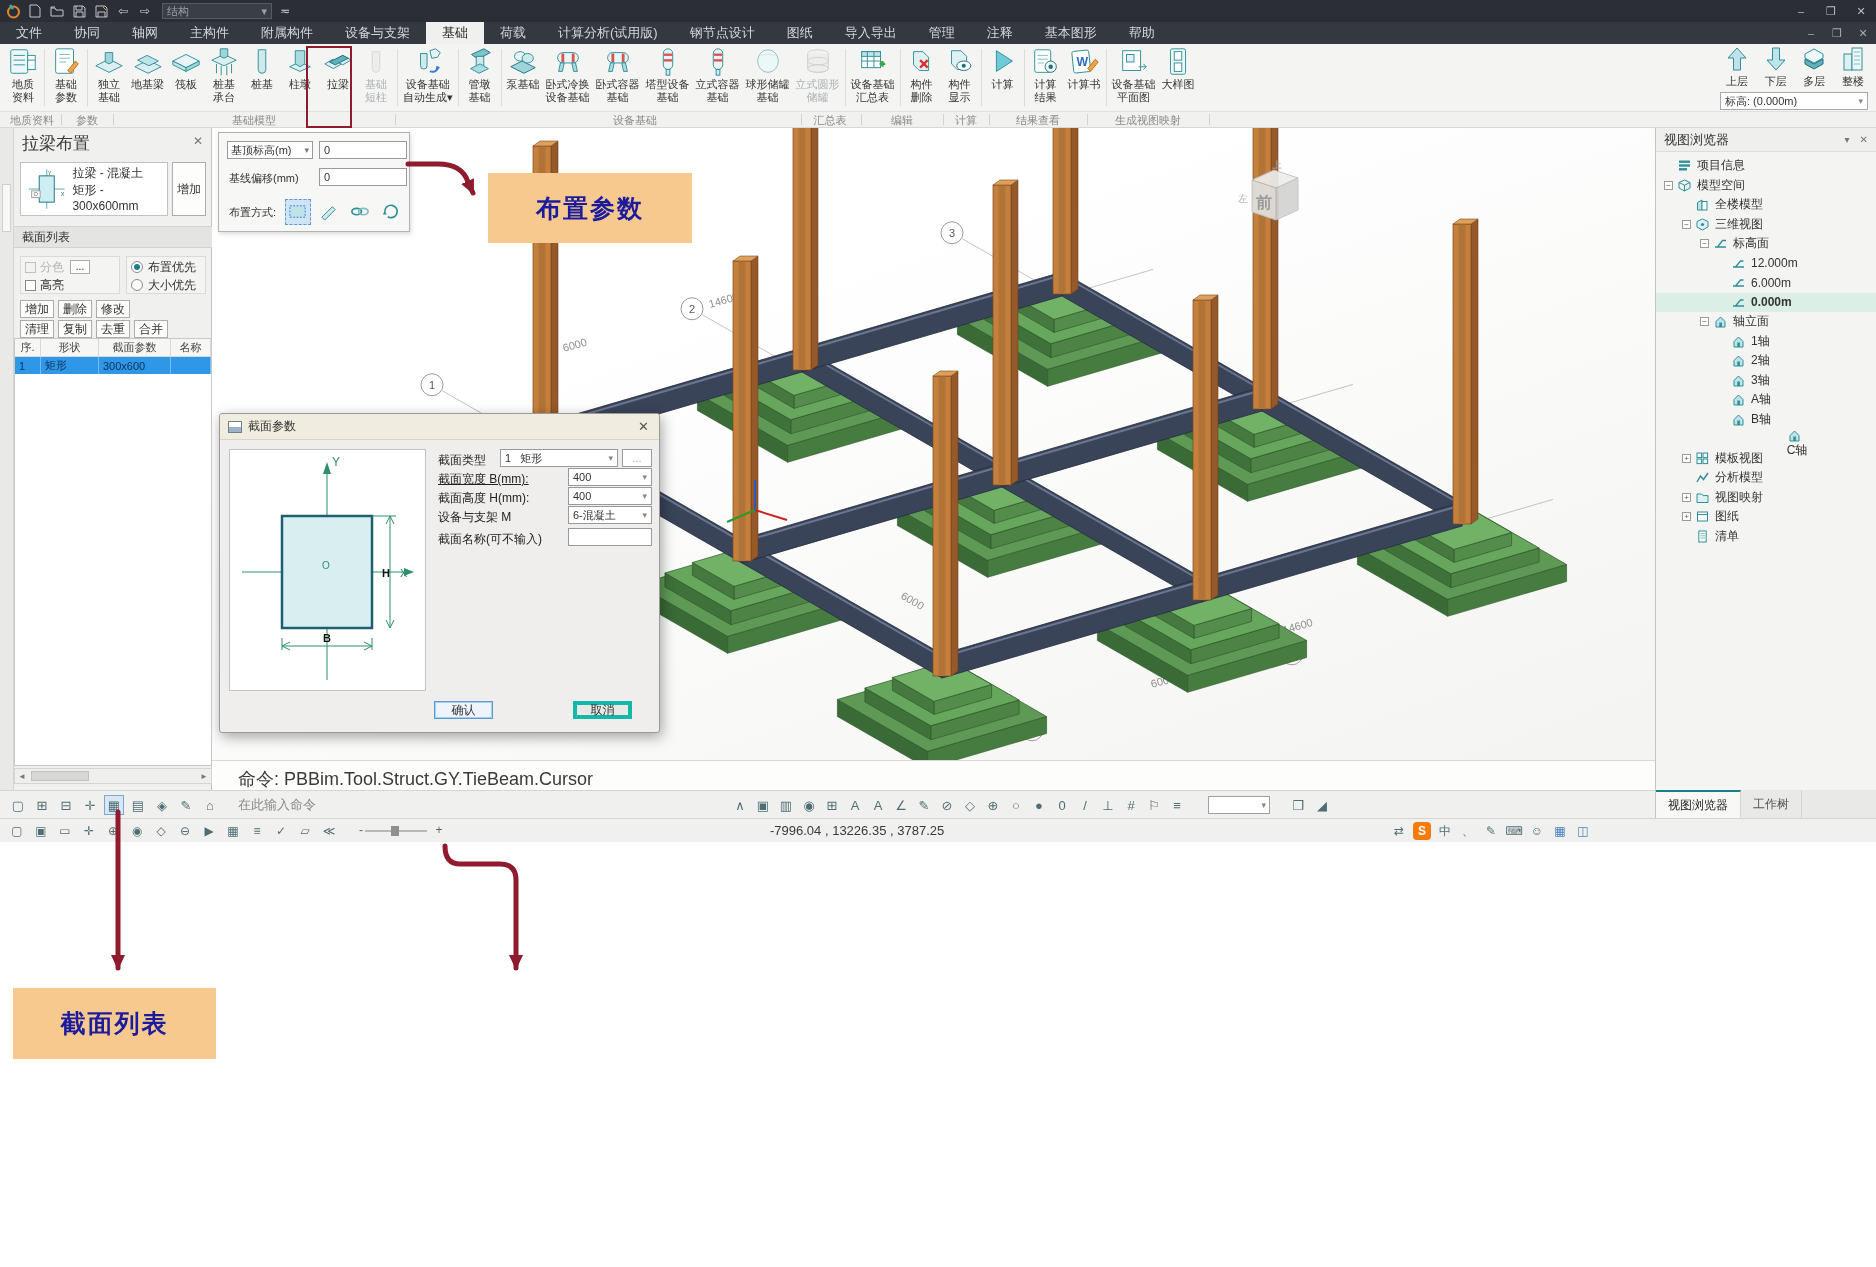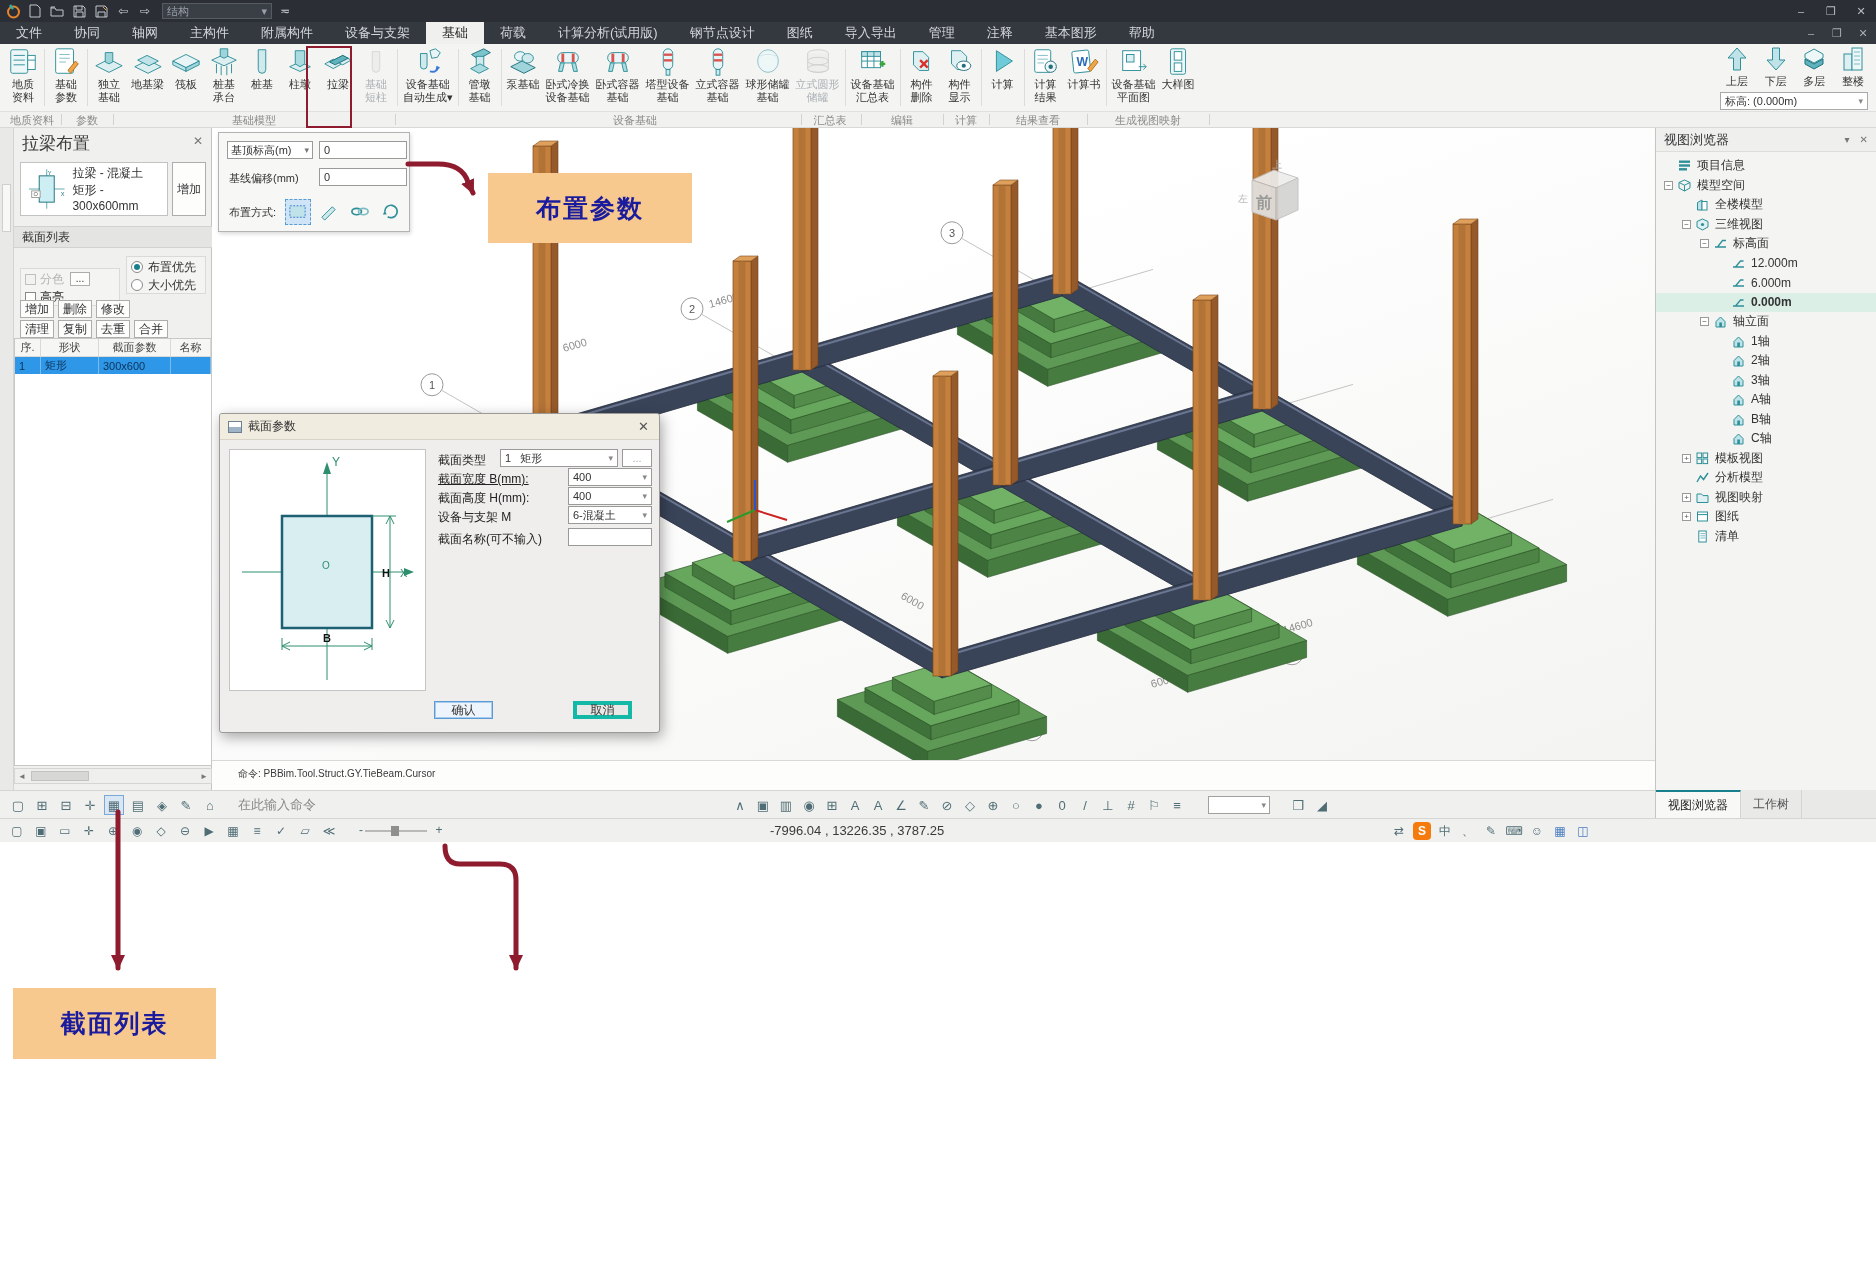--- a/index.html
+++ b/index.html
@@ -66,21 +66,21 @@
   .lp-row { display:flex; height:17px; font-size:11px; }
   .lp-row.sel { background:#2f97e8; color:#0c3257; }
   .lp-td { border-right:1px solid rgba(255,255,255,.35); display:flex; align-items:center; padding-left:4px; }
   .hscroll { position:absolute; left:14px; top:640px; width:198px; height:16px; background:#efefed; border:1px solid #d5d5d3; display:flex; align-items:center; }
   .hs-arrow { width:14px; text-align:center; font-size:8px; color:#777; }
   .hs-thumb { width:58px; height:10px; background:#d7d7d5; border:1px solid #c2c2c0; margin-left:2px; }
 
   #canvas { position:absolute; left:212px; top:128px; width:1443px; height:662px; background:linear-gradient(160deg,#ffffff 30%,#f3f3f1 100%); overflow:hidden; }
   #scene { position:absolute; left:0; top:0; }
   #cmd-strip { position:absolute; left:0; top:632px; width:1443px; height:30px; background:#fdfdfc; border-top:1px solid #d8d8d6; }
-  #cmd-text { position:absolute; left:26px; top:6px; font-size:10px; color:#3a3a3a; }
+  #cmd-text { position:absolute; left:26px; top:6px; font-size:18px; color:#3a3a3a; }
 
   
   #place-panel { position:absolute; left:6px; top:4px; width:192px; height:100px; background:#f7f7f5; border:1px solid #b3b3b1; box-shadow:1px 2px 4px rgba(0,0,0,.15); font-size:12px; color:#333; }
   .pp-combo { position:absolute; left:8px; top:8px; width:86px; height:18px; background:#fff; border:1px solid #9a9a98; display:flex; align-items:center; justify-content:space-between; padding:0 3px; font-size:11px; }
   .pp-input { position:absolute; width:88px; height:18px; background:#fff; border:1px solid #9a9a98; font-size:11px; padding-left:4px; display:flex; align-items:center; }
   .pp-label { position:absolute; font-size:11px; color:#333; }
   .pp-icon { position:absolute; top:66px; width:26px; height:26px; display:flex; align-items:center; justify-content:center; }
   .pp-icon.sel { background:#cfe4f7; border:1px dashed #5b9bd5; }
 
   
@@ -535,21 +535,21 @@
           <text x="7" y="31" font-size="6" fill="#555">O</text>
       </svg>
       <div>
         <div class="l1">拉梁 - 混凝土</div>
         <div class="l1">矩形 - 300x600mm</div>
       </div>
     </div>
     <div id="lp-add" class="btn">增加</div>
     <div class="lp-section">截面列表</div>
 
-    <div class="opt-box" style="left:20px; top:128px; width:100px; height:38px;margin-top:12px;">
+    <div class="opt-box" style="left:20px; top:128px; width:100px; height:38px;">
       <div class="cbrow">
           <span class="cb dis"></span>
           <span class="dis-label">分色</span>
           <span class="dots btn">...</span>
         </div>
       <div class="cbrow">
           <span class="cb"></span>
           <span>高亮</span>
         </div>
     </div>
@@ -983,21 +983,21 @@
           <span>A轴</span>
         </div>
         <div class="trow" style="padding-left: 62px;">
           <span class="tspacer"></span>
           <span class="ticon"><svg viewBox="0 0 13 13" width="13" height="13">
               <path d="M2 6.5 L6.5 2 L11 6.5 V12 H2 Z" fill="#bfe3e8" stroke="#2e8f99"></path>
               <rect x="5.3" y="7.5" width="2.6" height="4.5" fill="#2e8f99"></rect>
             </svg></span>
           <span>B轴</span>
         </div>
-        <div class="trow" style="padding-left: 62px;">
+        <div class="trow" style="padding-left: 62px; flex-direction: column;">
           <span class="tspacer"></span>
           <span class="ticon"><svg viewBox="0 0 13 13" width="13" height="13">
               <path d="M2 6.5 L6.5 2 L11 6.5 V12 H2 Z" fill="#bfe3e8" stroke="#2e8f99"></path>
               <rect x="5.3" y="7.5" width="2.6" height="4.5" fill="#2e8f99"></rect>
             </svg></span>
           <span>C轴</span>
         </div>
         <div class="trow" style="padding-left: 26px;">
           <span class="texp">+</span>
           <span class="ticon"><svg viewBox="0 0 13 13" width="13" height="13">

